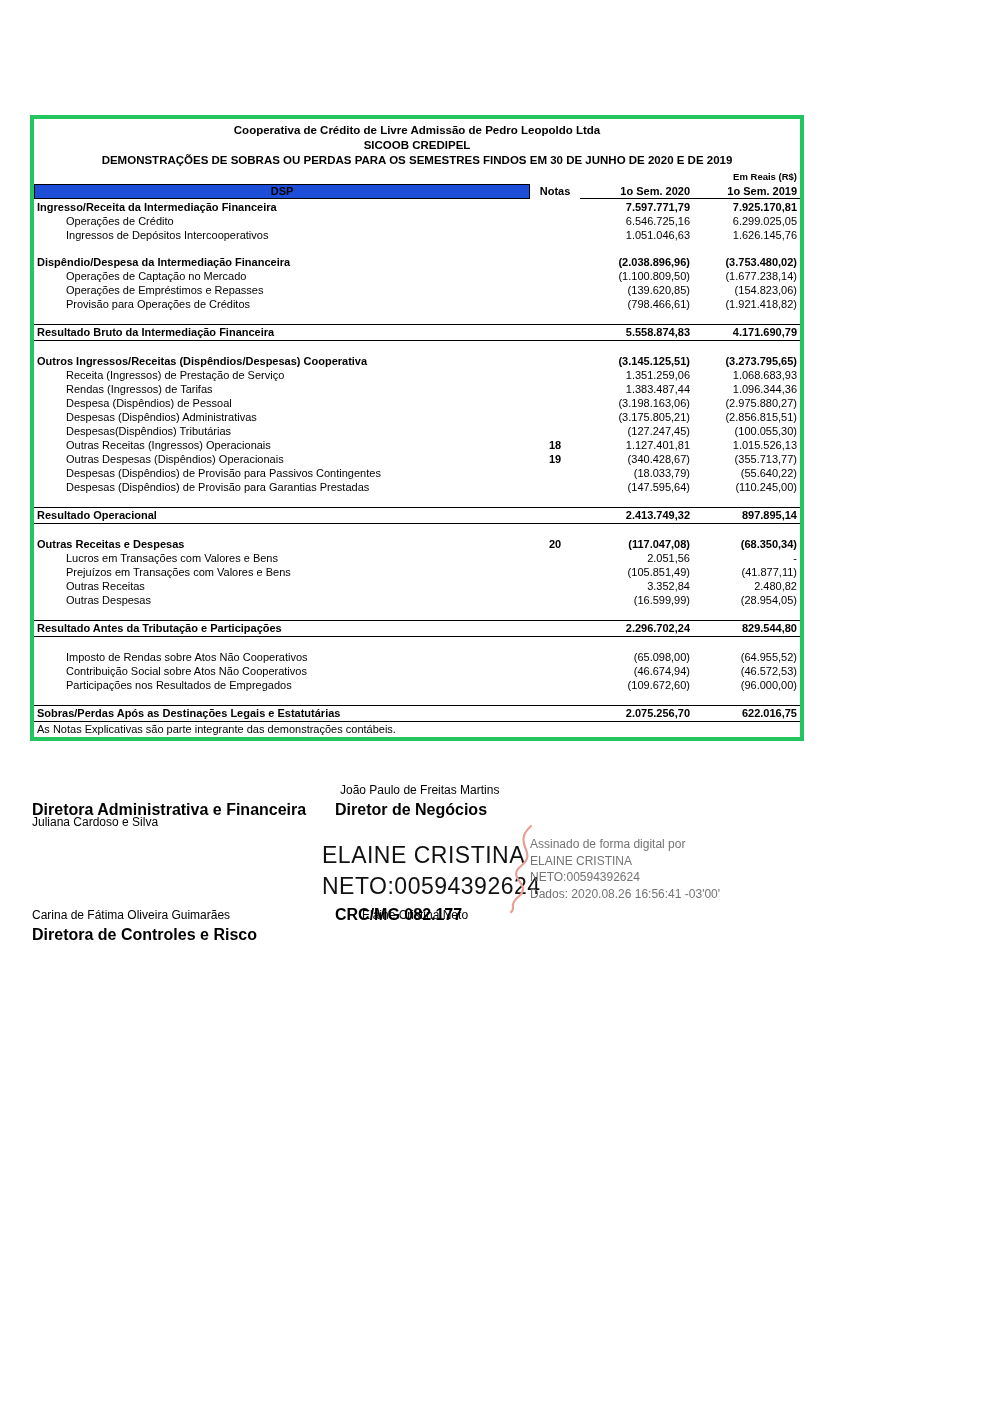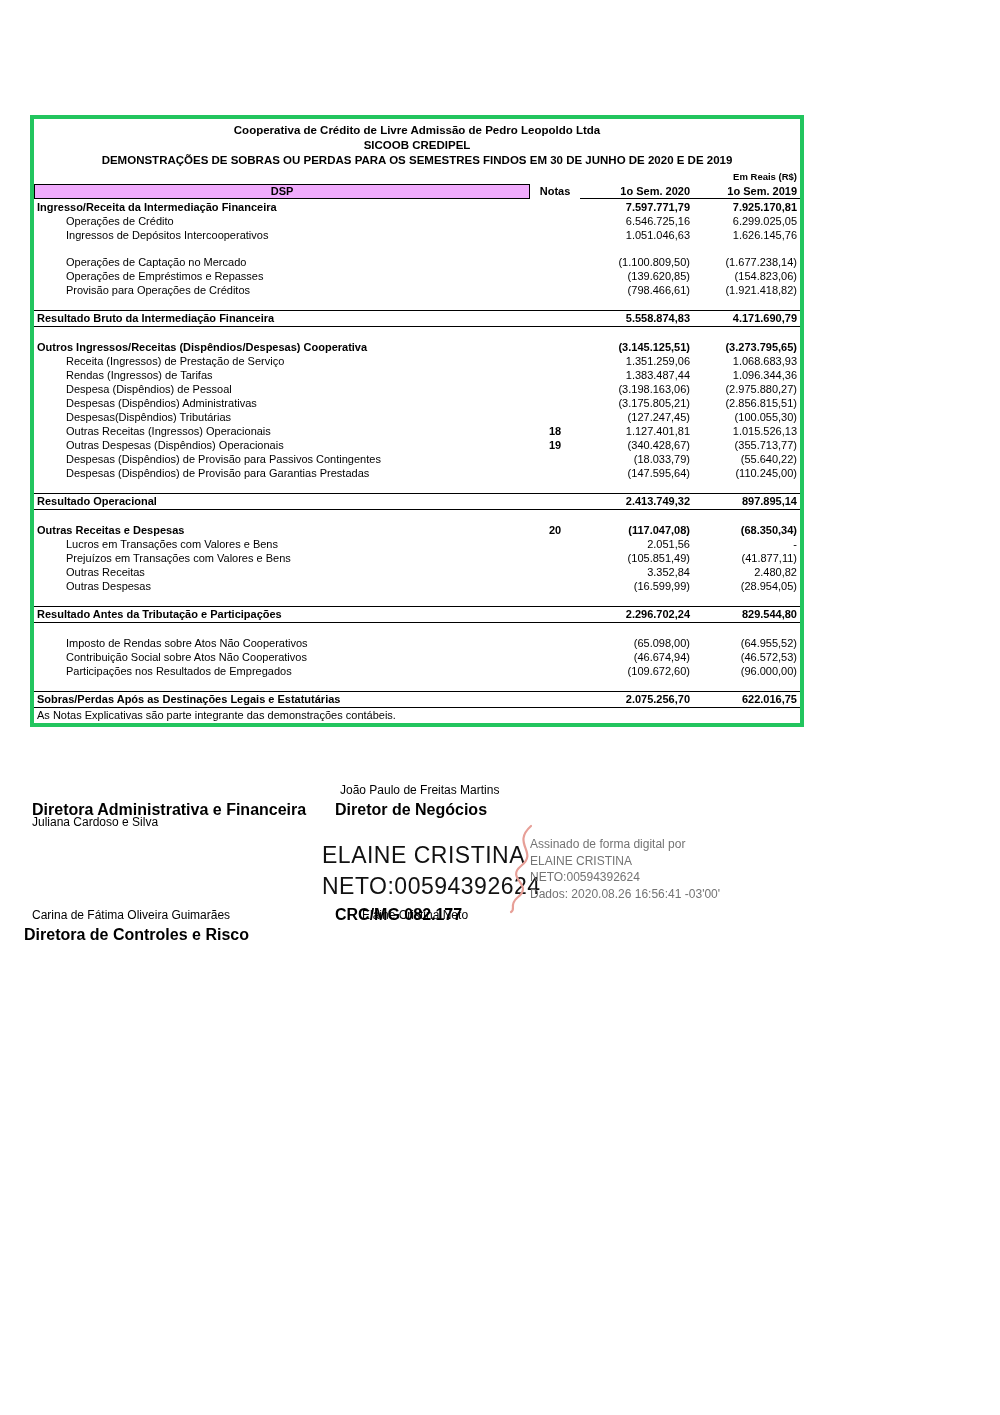--- a/index.html
+++ b/index.html
@@ -20,21 +20,21 @@
     padding-right:3px; margin-top:3px; line-height:12px;
   }
 
   .header-row { display:flex; align-items:stretch; font-size:11px; margin-top:1px; }
   .c-label { flex:1; min-width:0; }
   .c-notas { width:50px; text-align:center; }
   .c-v2020 { width:110px; text-align:right; }
   .c-v2019 { width:110px; text-align:right; padding-right:3px; }
 
   .hdr-dsp {
-    background:#f0abfc; border:1px solid #000; text-align:center;
+    background:#1d4ed8; border:1px solid #000; text-align:center;
     font-weight:bold; line-height:13px;
   }
   .hdr-notas { font-weight:bold; line-height:14px; }
   .hdr-sem { font-weight:bold; border-bottom:1px solid #000; line-height:14px; }
 
   .tbody { padding-top:1px; }
   .t-row { display:flex; font-size:11px; line-height:14px; }
   .t-row .c-label { padding-left:3px; white-space:nowrap; overflow:hidden; }
   .row-item .c-label { padding-left:32px; }
   .row-section { font-weight:bold; }
@@ -98,20 +98,26 @@
     <div class="c-notas"></div>
     <div class="c-v2020">1.051.046,63</div>
     <div class="c-v2019">1.626.145,76</div>
   </div>
       <div class="t-row row-spacer">
     <div class="c-label"></div>
     <div class="c-notas"></div>
     <div class="c-v2020"></div>
     <div class="c-v2019"></div>
   </div>
+      <div class="t-row row-section">
+    <div class="c-label">Dispêndio/Despesa da Intermediação Financeira</div>
+    <div class="c-notas"></div>
+    <div class="c-v2020">(2.038.896,96)</div>
+    <div class="c-v2019">(3.753.480,02)</div>
+  </div>
       <div class="t-row row-item">
     <div class="c-label">Operações de Captação no Mercado</div>
     <div class="c-notas"></div>
     <div class="c-v2020">(1.100.809,50)</div>
     <div class="c-v2019">(1.677.238,14)</div>
   </div>
       <div class="t-row row-item">
     <div class="c-label">Operações de Empréstimos e Repasses</div>
     <div class="c-notas"></div>
     <div class="c-v2020">(139.620,85)</div>
@@ -324,16 +330,16 @@
 </div>
 
 <div class="digital-details">
   <div>Assinado de forma digital por</div>
   <div>ELAINE CRISTINA</div>
   <div>NETO:00594392624</div>
   <div>Dados: 2020.08.26 16:56:41 -03'00'</div>
 </div>
 
 <div class="sig-name" style="left:32px;  top:908px;">Carina de Fátima Oliveira Guimarães</div>
-<div class="sig-title" style="left:24px;  top:926px;">Diretora de Controles e Risco</div>
+<div class="sig-title" style="left:32px;  top:926px;">Diretora de Controles e Risco</div>
 
 <div class="sig-name" style="left:345px; top:908px;margin-left:17px;">Elaine Cristina Neto</div>
 <div class="sig-title" style="left:335px; top:906px;">CRC/MG 082.177</div>
 
 </body></html>

